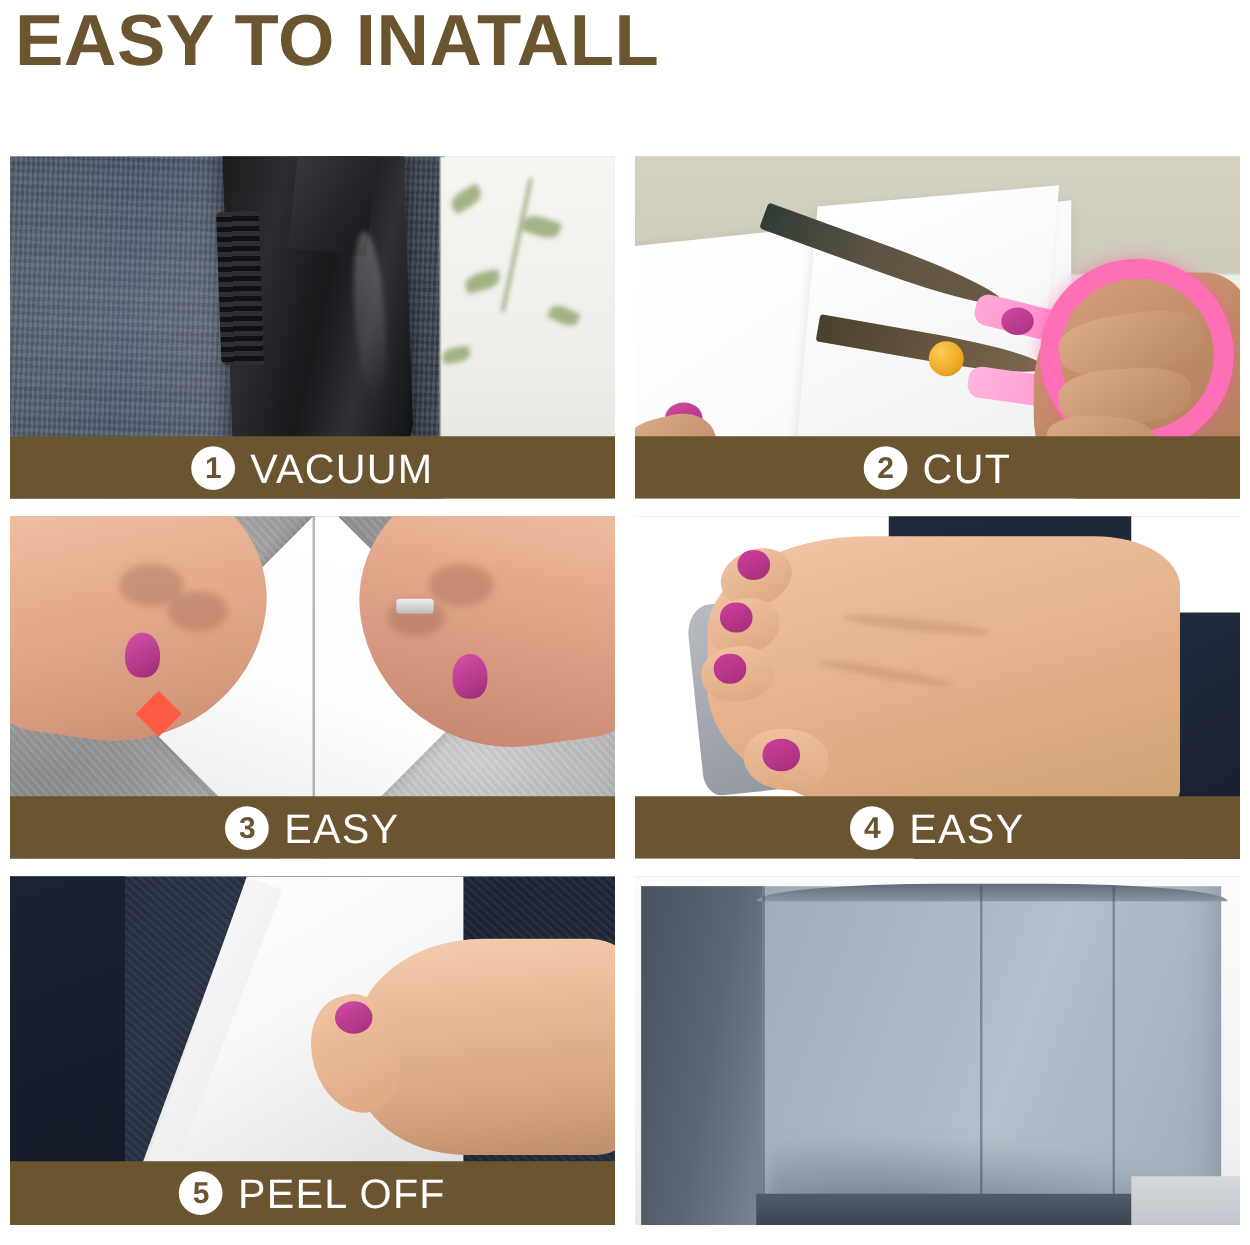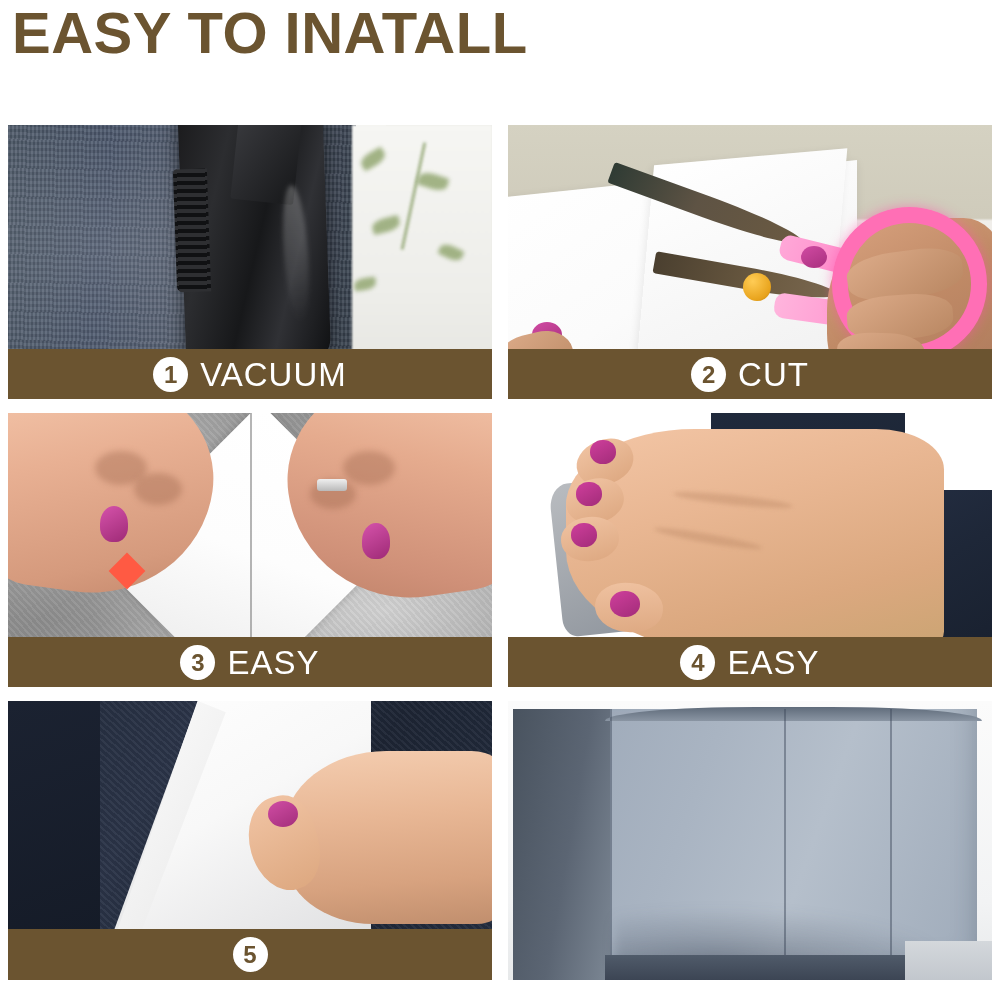--- a/index.html
+++ b/index.html
@@ -597,20 +597,21 @@
         <div class="p5-dark"></div>
         <div class="p5-film"></div>
         <div class="p5-peelfold"></div>
         <div class="p5-hand"></div>
         <div class="p5-thumb"></div>
         <div class="p5-nail" style="right:40%;top:36%;"></div>
         <div class="p5-pinknail2" style="left:49%;bottom:2%;"></div>
       </div>
       <div class="label-bar tall">
         <span class="step-badge">5</span>
+        <span class="step-text">PEEL OFF</span>
       </div>
     </div>
 
     <div class="panel">
       <div class="photo">
         <div class="p6-bg"></div>
         <div class="p6-sofa"></div>
         <div class="p6-leftdark2"></div>
         <div class="p6-topedge"></div>
         <div class="p6-seam" style="left:21%;"></div>

